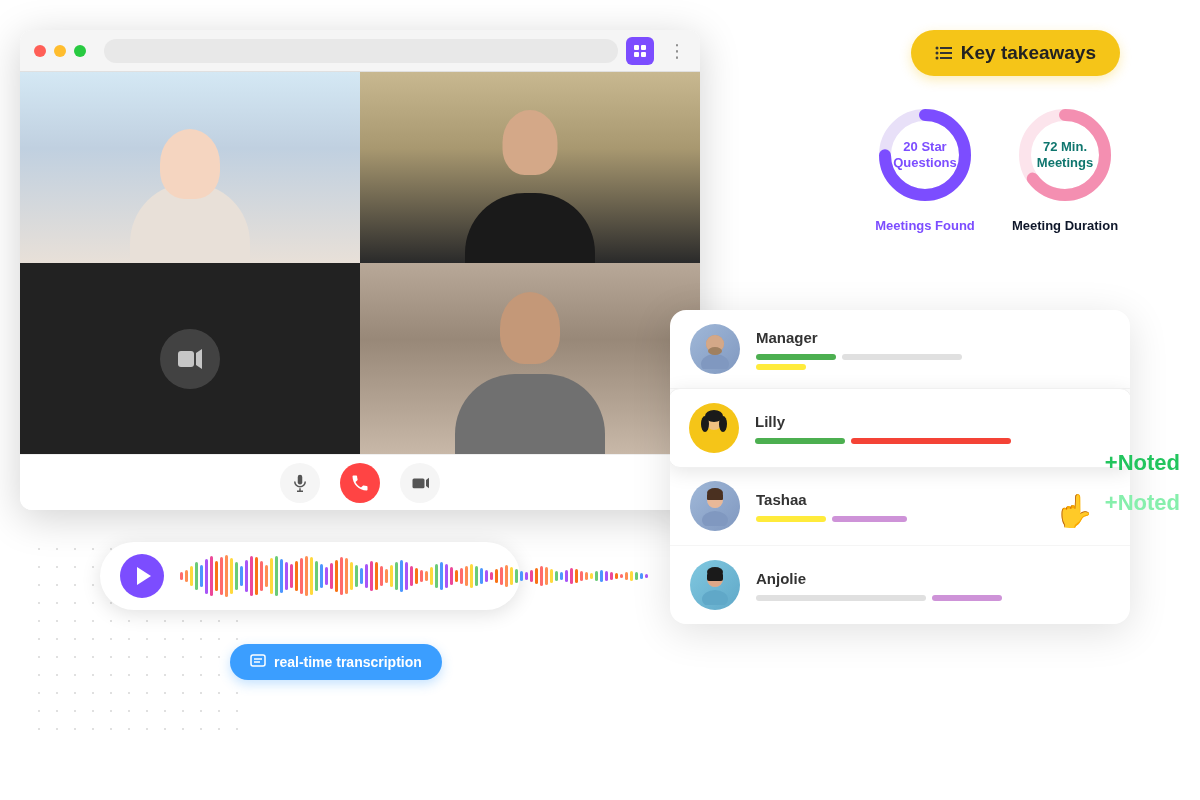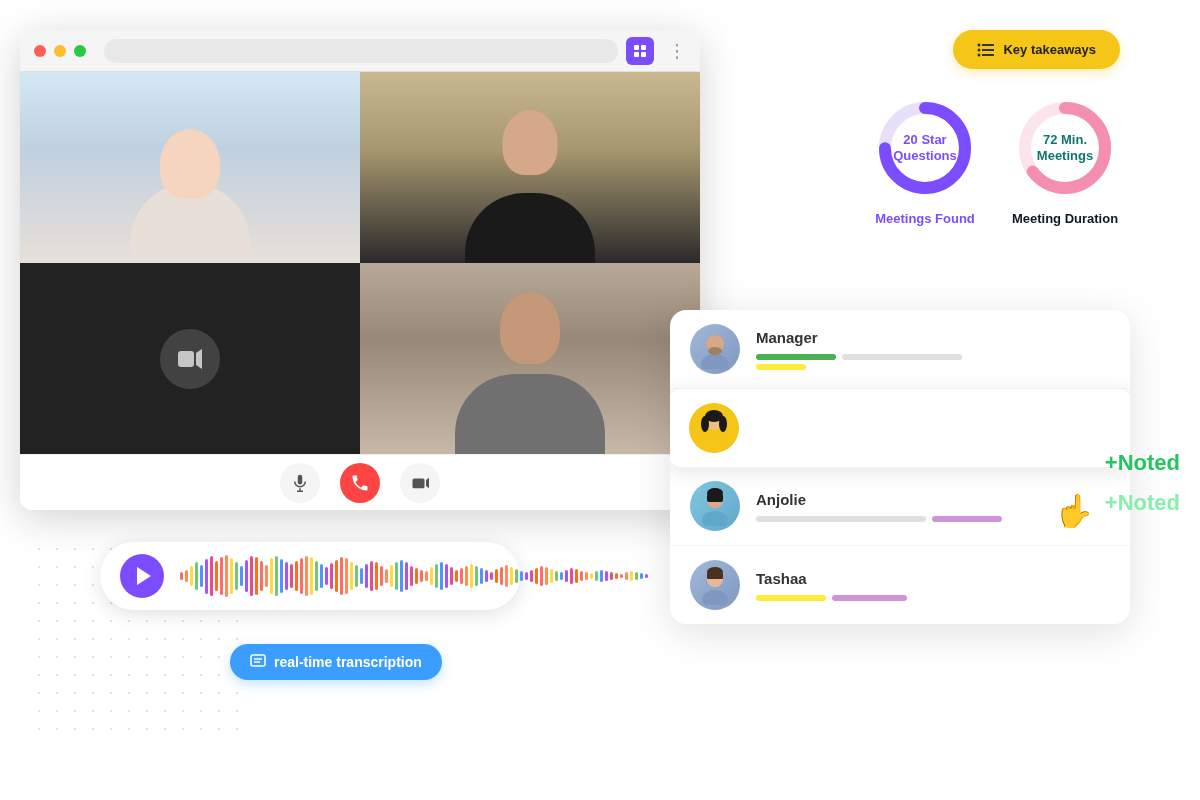--- a/index.html
+++ b/index.html
@@ -177,21 +177,21 @@
       width: 330px;
       z-index: 5;
     }
 
     
     .key-takeaways-btn {
       background: #f5c518;
       border: none;
       border-radius: 24px;
       padding: 12px 24px;
-      font-size: 13px;
+      font-size: 19px;
       font-weight: 600;
       color: #222;
       cursor: pointer;
       display: flex;
       align-items: center;
       gap: 8px;
       margin-bottom: 24px;
       margin-left: auto;
       box-shadow: 0 4px 12px rgba(245,197,24,0.3);
     }
@@ -556,61 +556,70 @@
       <svg width="40" height="40" viewBox="0 0 40 40">
         <circle cx="20" cy="14" r="8" fill="#f5c518"></circle>
         <ellipse cx="20" cy="34" rx="13" ry="9" fill="#f5c518"></ellipse>
         <circle cx="20" cy="14" r="8" fill="#f0c080"></circle>
 
         <ellipse cx="20" cy="8" rx="9" ry="6" fill="#1a1a1a"></ellipse>
         <ellipse cx="11" cy="16" rx="4" ry="8" fill="#1a1a1a"></ellipse>
         <ellipse cx="29" cy="16" rx="4" ry="8" fill="#1a1a1a"></ellipse>
       </svg>
     </div>
+    <div class="participant-info">
+      <div class="participant-name">Lilly</div>
+      <div class="bars-container">
+        <div class="bar-row">
+          <div class="bar" style="background:#4caf50;width:90px;"></div>
+          <div class="bar" style="background:#f44336;width:160px;"></div>
+        </div>
+      </div>
+    </div>
+  </div>
+
+  <div class="participant-row">
+    <div class="avatar avatar-tashaa">
+      <svg width="40" height="40" viewBox="0 0 40 40">
+        <circle cx="20" cy="14" r="8" fill="#a0b8d8"></circle>
+        <ellipse cx="20" cy="34" rx="13" ry="9" fill="#8098c0"></ellipse>
+        <circle cx="20" cy="14" r="8" fill="#e8b898"></circle>
+
+        <ellipse cx="20" cy="7" rx="8" ry="5" fill="#4a3020"></ellipse>
+        <rect x="12" y="8" width="16" height="6" rx="1" fill="#4a3020"></rect>
+      </svg>
+    </div>
+    <div class="participant-info">
+      <div class="participant-name">Tashaa</div>
+      <div class="bars-container">
+        <div class="bar-row">
+          <div class="bar" style="background:#ffeb3b;width:70px;"></div>
+          <div class="bar" style="background:#ce93d8;width:75px;"></div>
+        </div>
+      </div>
+    </div>
   </div>
 
   <div class="participant-row">
     <div class="avatar avatar-anjolie">
       <svg width="40" height="40" viewBox="0 0 40 40">
         <circle cx="20" cy="14" r="8" fill="#80c8e0"></circle>
         <ellipse cx="20" cy="34" rx="13" ry="9" fill="#60a8c8"></ellipse>
         <circle cx="20" cy="14" r="8" fill="#e0a888"></circle>
 
         <ellipse cx="20" cy="7" rx="8" ry="5" fill="#1a1a1a"></ellipse>
         <rect x="12" y="8" width="16" height="8" rx="2" fill="#1a1a1a"></rect>
       </svg>
     </div>
     <div class="participant-info">
       <div class="participant-name">Anjolie</div>
       <div class="bars-container">
         <div class="bar-row">
           <div class="bar" style="background:#e0e0e0;width:170px;"></div>
           <div class="bar" style="background:#ce93d8;width:70px;"></div>
-        </div>
-      </div>
-    </div>
-  </div>
-
-  <div class="participant-row">
-    <div class="avatar avatar-tashaa">
-      <svg width="40" height="40" viewBox="0 0 40 40">
-        <circle cx="20" cy="14" r="8" fill="#a0b8d8"></circle>
-        <ellipse cx="20" cy="34" rx="13" ry="9" fill="#8098c0"></ellipse>
-        <circle cx="20" cy="14" r="8" fill="#e8b898"></circle>
-
-        <ellipse cx="20" cy="7" rx="8" ry="5" fill="#4a3020"></ellipse>
-        <rect x="12" y="8" width="16" height="6" rx="1" fill="#4a3020"></rect>
-      </svg>
-    </div>
-    <div class="participant-info">
-      <div class="participant-name">Tashaa</div>
-      <div class="bars-container">
-        <div class="bar-row">
-          <div class="bar" style="background:#ffeb3b;width:70px;"></div>
-          <div class="bar" style="background:#ce93d8;width:75px;"></div>
         </div>
       </div>
     </div>
   </div>
 </div>
 
 <div class="audio-player">
   <div class="play-btn">
     <div class="play-triangle"></div>
   </div>

